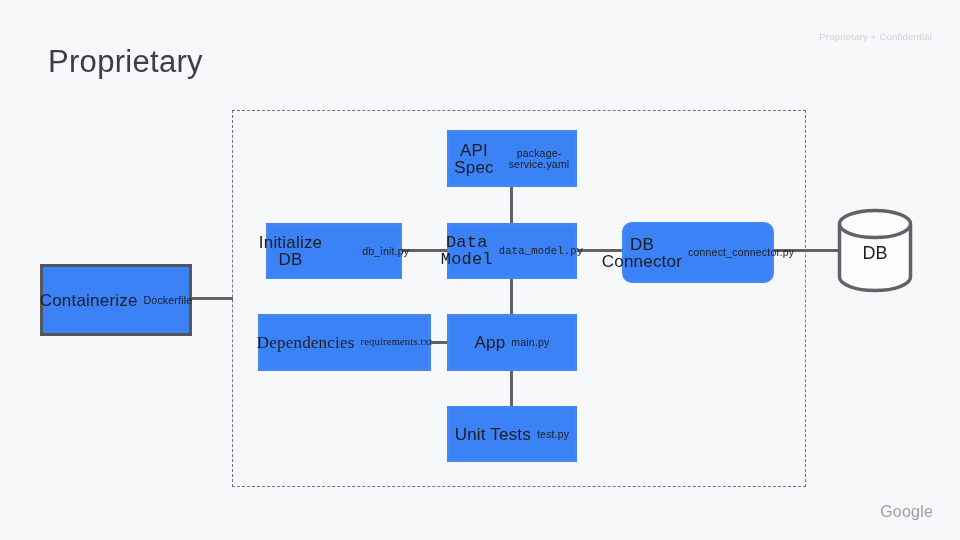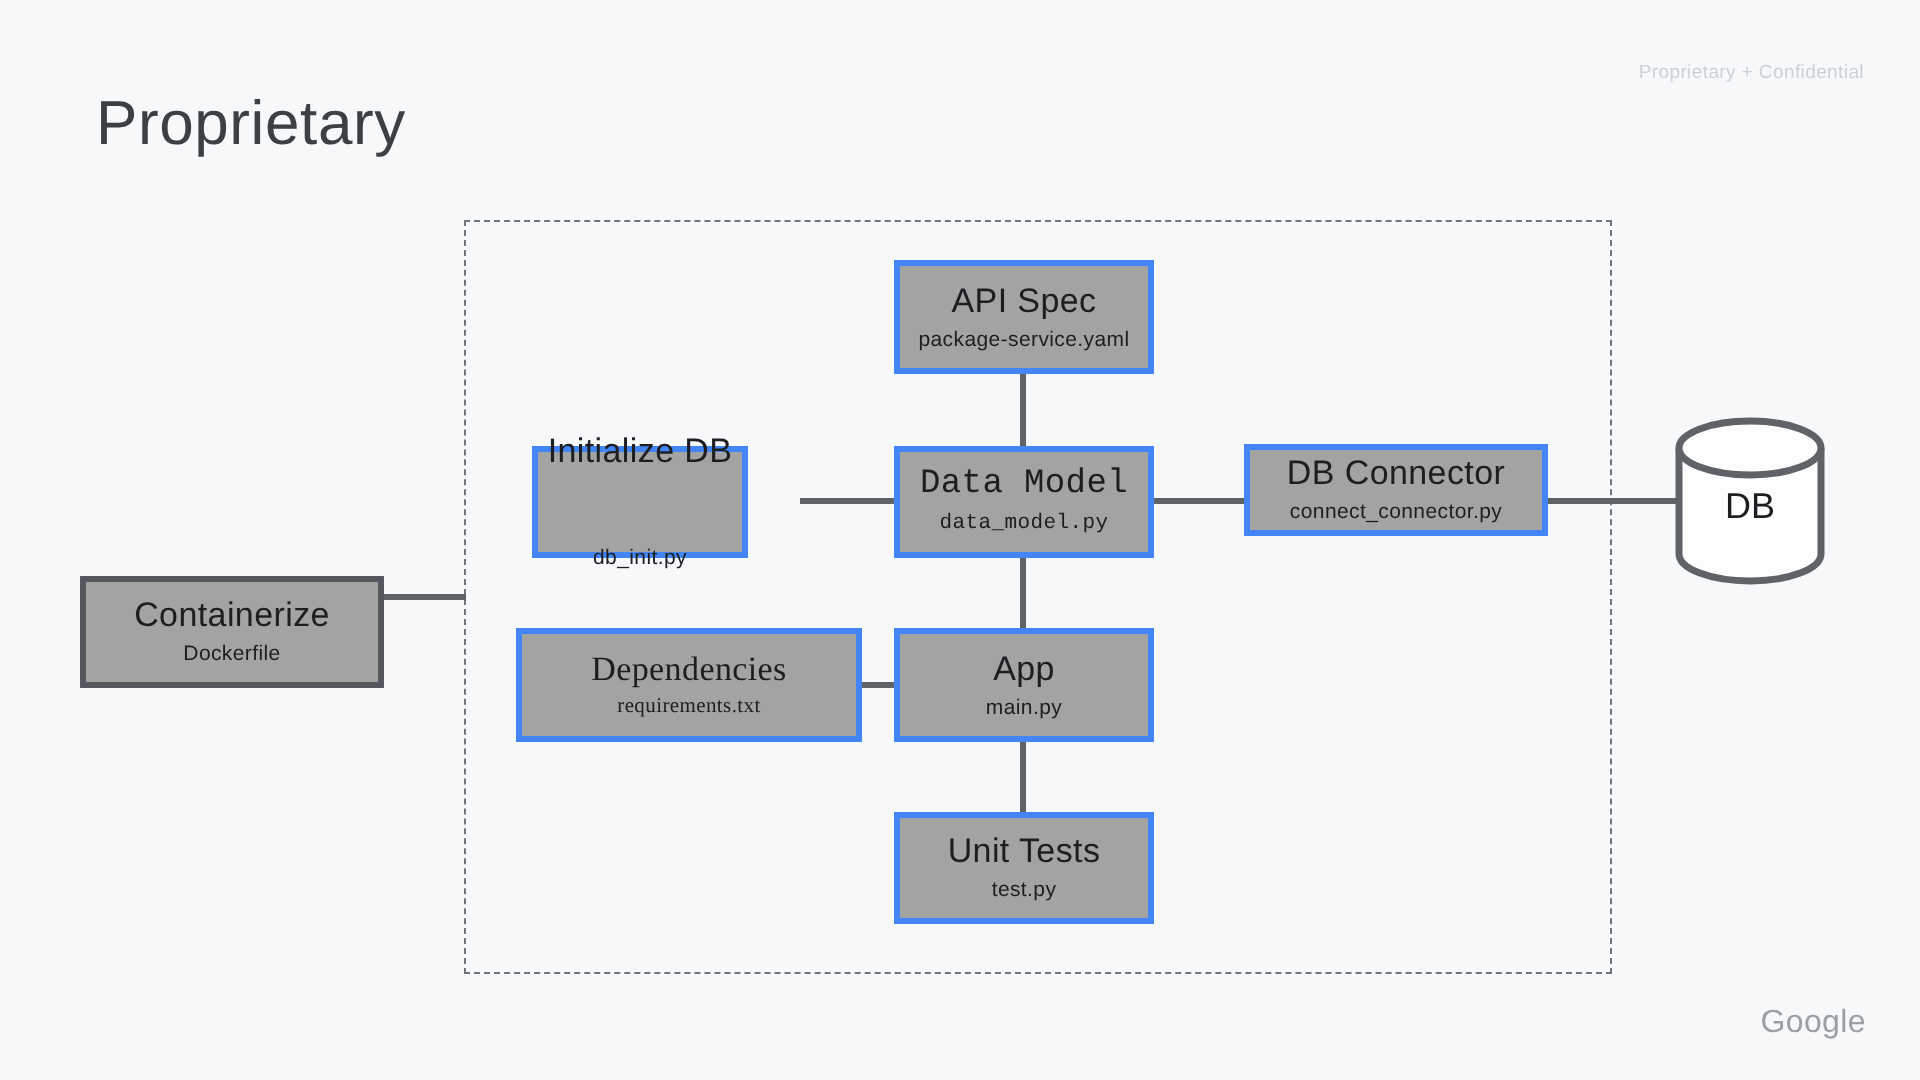--- a/index.html
+++ b/index.html
@@ -20,33 +20,33 @@
   }
   .slide-title{
     position:absolute;left:48px;top:44px;
     font-size:31px;font-weight:400;color:#3d4043;letter-spacing:.3px;
   }
   .boundary{
     position:absolute;left:232px;top:110px;width:574px;height:377px;
     border:1px dashed #70757b;background:transparent;
   }
   .node{
-    position:absolute;background:#a3a3a3;
-    display:flex;flex-direction:column;align-items:center;justify-content:center;
+    position:absolute;background:#3b82f6;
+    display:flex;align-items:center;justify-content:center;
     gap:6px;text-align:center;
   }
   .node.blue{border:3px solid var(--accent);}
   .node.gray{border:3px solid var(--shape-gray);}
   .node .title{font-size:17px;color:#1c1e21;letter-spacing:.2px;line-height:1;}
   .node .sub{font-size:10.5px;color:#1c1e21;letter-spacing:.2px;line-height:1;}
   #node-api-spec     {left:447px;top:130px;width:130px;height:57px;}
-  #node-initialize-db{left:266px;top:223px;width:108px;height:56px;gap:40px;}
+  #node-initialize-db{left:266px;top:223px;width:136px;height:56px;gap:40px;}
   #node-data-model   {left:447px;top:223px;width:130px;height:56px;font-family:Liberation Mono, monospace;}
-  #node-db-connector {left:622px;top:222px;width:152px;height:46px;}
-  #node-containerize {left:40px; top:288px;width:152px;height:56px;}
+  #node-db-connector {left:622px;top:222px;width:152px;height:61px;border-radius:10px;}
+  #node-containerize {left:40px; top:264px;width:152px;height:72px;}
   #node-dependencies {left:258px;top:314px;width:173px;height:57px;font-family:Liberation Serif, serif;}
   #node-app          {left:447px;top:314px;width:130px;height:57px;}
   #node-unit-tests   {left:447px;top:406px;width:130px;height:56px;}
   .line{position:absolute;background:var(--line);}
   .line.v{width:3px;}
   .line.h{height:3px;}
   #line-apispec-datamodel {left:510px;top:185px;height:40px;}
   #line-datamodel-app     {left:510px;top:277px;height:39px;}
   #line-app-unittests     {left:510px;top:369px;height:39px;}
   #line-initdb-datamodel  {left:400px;top:249px;width:49px;}

